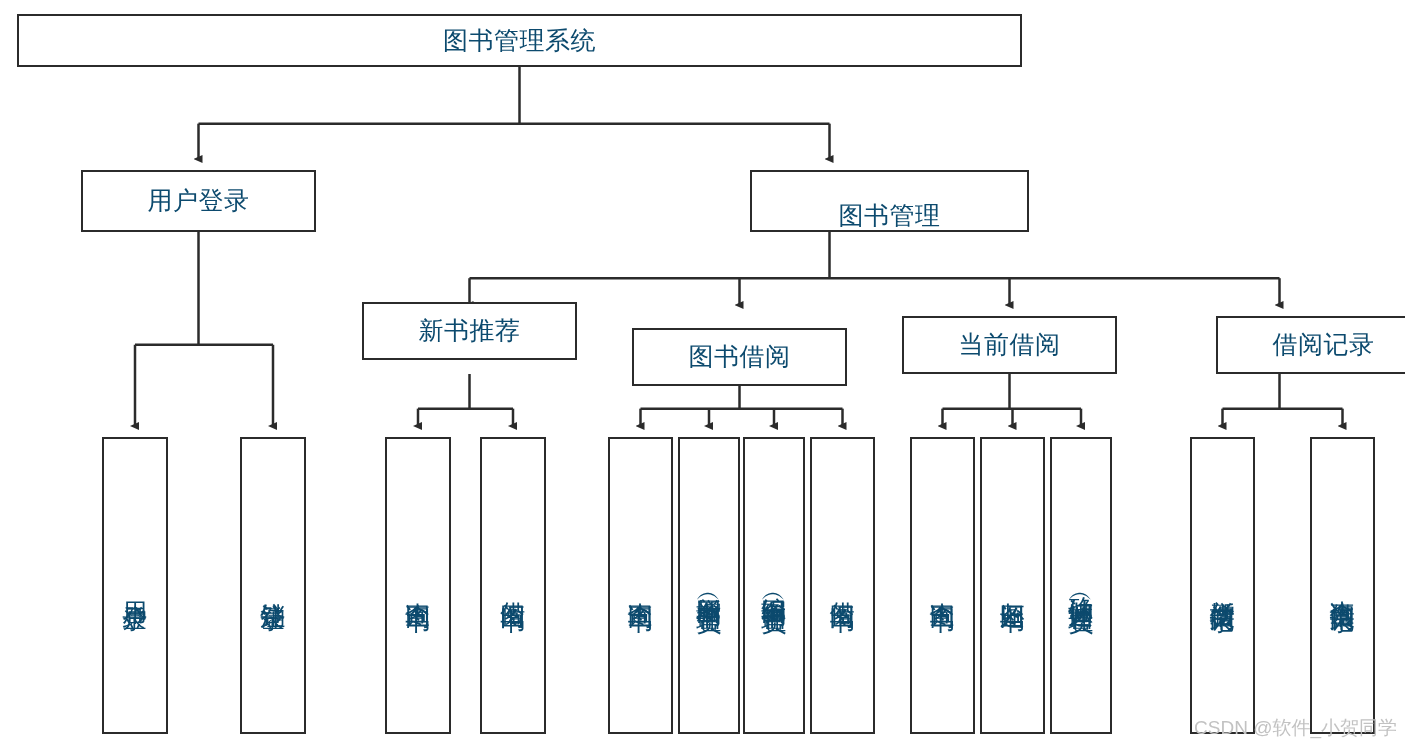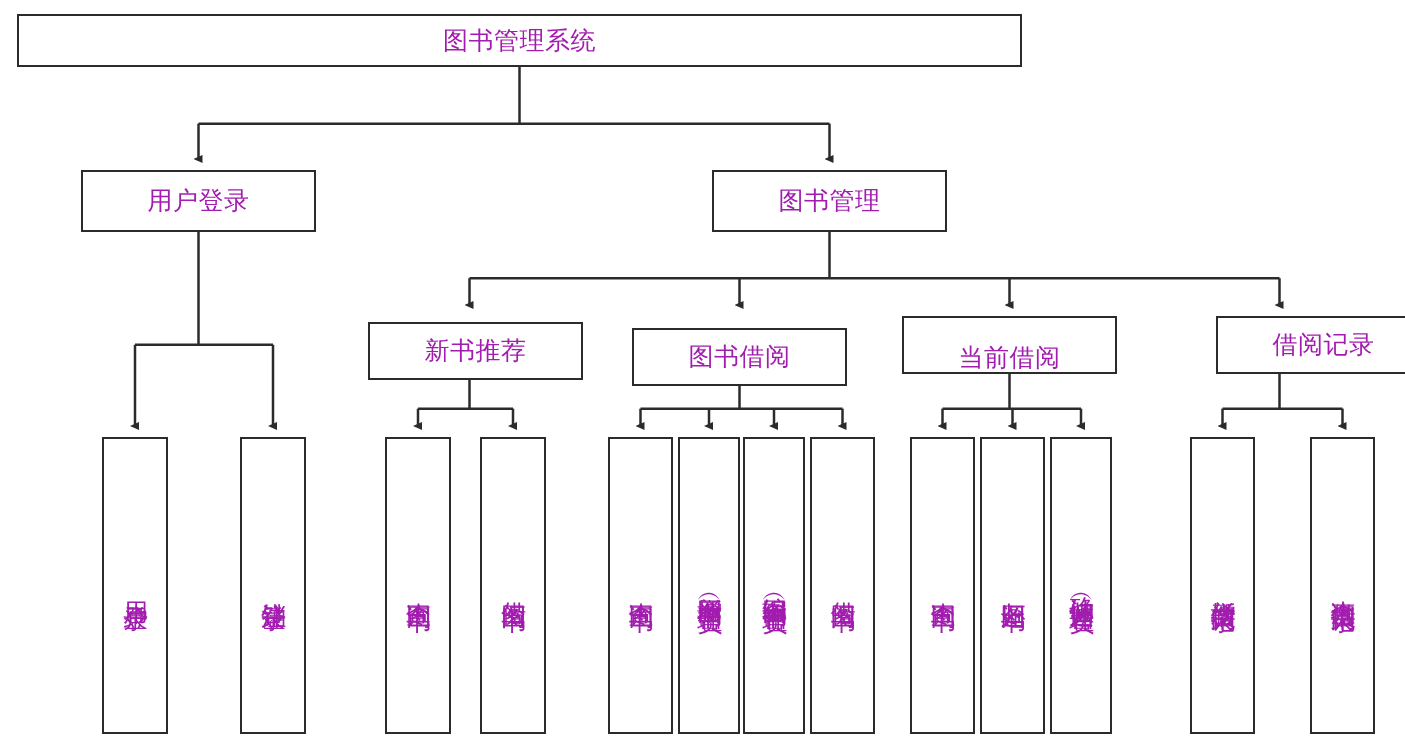--- a/index.html
+++ b/index.html
@@ -34,23 +34,22 @@
     display: flex;
     align-items: center;
     justify-content: center;
     color: #111111;
     z-index: 3;
   }
   .node-label {
     display: block;
     text-align: center;
     line-height: 1.18;
-    color: #a21caf;
+    color: #0c4a6e;
     letter-spacing: 0.5px;
-    font-family: Liberation Serif, serif;
   }
   .node.horizontal .node-label {
     font-size: 25px;
   }
   .node.root .node-label {
     font-size: 25px;
   }
   .node.vertical {
     align-items: center;
     justify-content: center;
@@ -123,30 +122,30 @@
       </g>
   </svg>
 
   <div id="node-layer">
       <div class="node horizontal root" style="left: 17px; top: 14px; width: 1005px; height: 53px;">
         <span class="node-label">图书管理系统</span>
       </div>
       <div class="node horizontal" style="left: 81px; top: 170px; width: 235px; height: 62px;">
         <span class="node-label">用户登录</span>
       </div>
-      <div class="node horizontal" style="left: 712px; top: 170px; width: 235px; height: 62px;">
+      <div class="node horizontal" style="left: 750px; top: 170px; width: 279px; height: 62px; align-items: flex-end;">
         <span class="node-label">图书管理</span>
       </div>
-      <div class="node horizontal" style="left: 362px; top: 322px; width: 215px; height: 58px; margin-left: 6px;">
+      <div class="node horizontal" style="left: 362px; top: 302px; width: 215px; height: 58px;">
         <span class="node-label">新书推荐</span>
       </div>
       <div class="node horizontal" style="left: 632px; top: 316px; width: 215px; height: 58px; margin-top: 12px;">
         <span class="node-label">图书借阅</span>
       </div>
-      <div class="node horizontal" style="left: 902px; top: 316px; width: 215px; height: 58px; align-items: flex-end;">
+      <div class="node horizontal" style="left: 902px; top: 316px; width: 215px; height: 58px;">
         <span class="node-label">当前借阅</span>
       </div>
       <div class="node horizontal" style="left: 1172px; top: 316px; width: 215px; height: 58px; margin-left: 44px;">
         <span class="node-label">借阅记录</span>
       </div>
       <div class="node vertical" style="left: 102px; top: 437px; width: 66px; height: 297px;">
         <span class="node-label">用户登录</span>
       </div>
       <div class="node vertical" style="left: 240px; top: 437px; width: 66px; height: 297px;">
         <span class="node-label">注销登录</span>
@@ -179,13 +178,14 @@
         <span class="node-label">确认归还（管理员）</span>
       </div>
       <div class="node vertical" style="left: 1190px; top: 437px; width: 65px; height: 297px;">
         <span class="node-label">新增借阅记录</span>
       </div>
       <div class="node vertical" style="left: 1310px; top: 437px; width: 65px; height: 297px;">
         <span class="node-label">查询借阅记录</span>
       </div>
     </div>
 
+  <div id="watermark">CSDN @软件_小贺同学</div>
 </div>
 
 </body></html>

